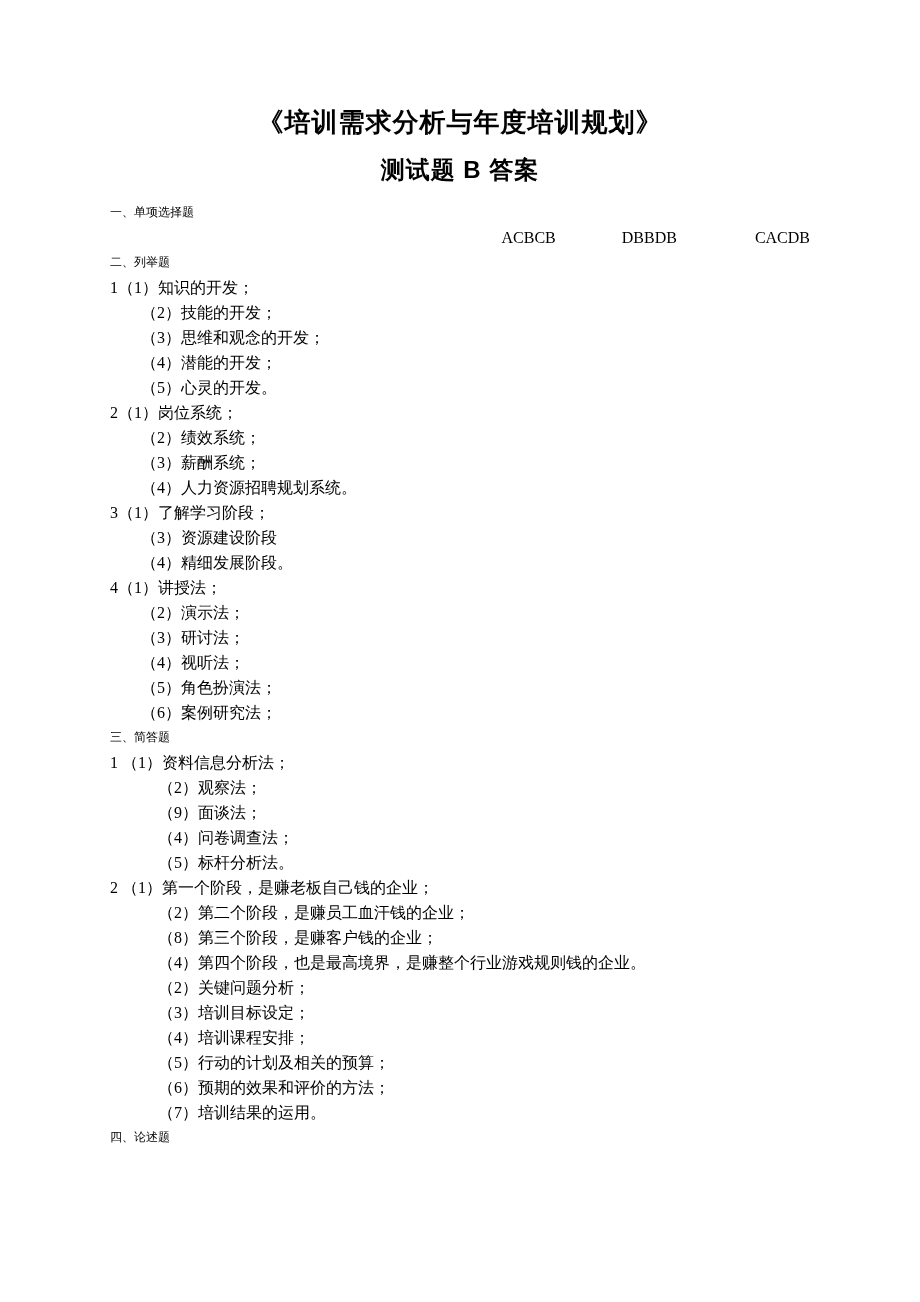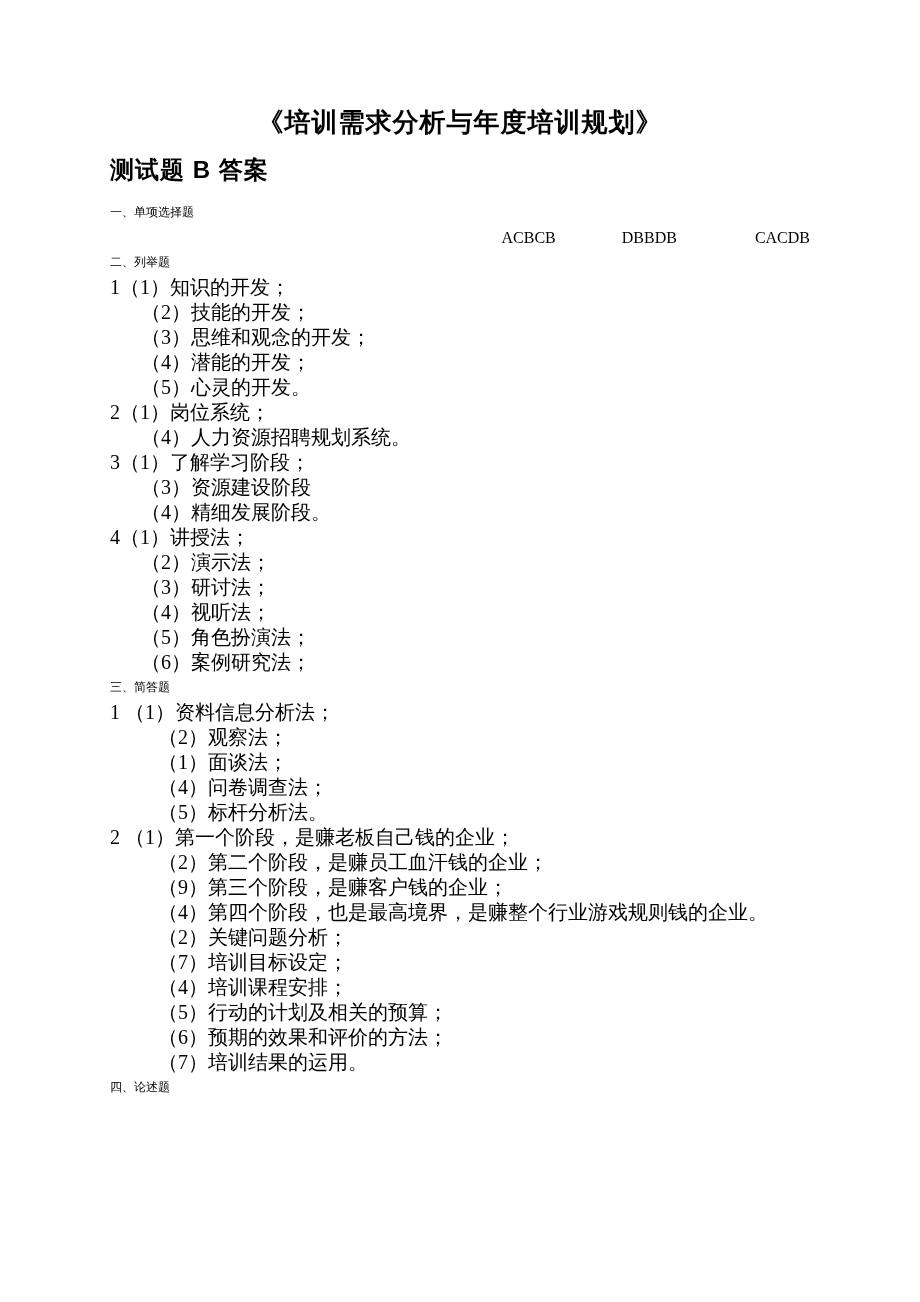--- a/index.html
+++ b/index.html
@@ -23,40 +23,41 @@
       font-size: 26px;
       font-weight: bold;
       text-align: center;
       margin-bottom: 14px;
       letter-spacing: 1px;
     }
     .title-sub {
       font-family: "SimHei", "黑体", sans-serif;
       font-size: 24px;
       font-weight: bold;
+      text-align: center;
       margin-bottom: 14px;
       letter-spacing: 1px;
     }
     .section-heading {
       font-size: 12px;
       line-height: 25px;
     }
     .answer-row {
       font-size: 16px;
       line-height: 25px;
       padding-left: 42px;
       text-align: right;
     }
     .answer-row span {
       display: inline-block;
     }
     .gap-med { margin-right: 62px; }
     .gap-large { margin-right: 74px; }
     .item-line {
-      font-size: 20px;
+      font-size: 16px;
       line-height: 25px;
     }
     .indent-1 { padding-left: 0; }
     .indent-2 { padding-left: 31px; }
     .indent-3 { padding-left: 48px; }
   </style>
 </head>
 <body>
 
 <div class="page">
@@ -73,48 +74,50 @@
 
   <div class="section-heading">二、列举题</div>
 
   <div class="item-line indent-1">1（1）知识的开发；</div>
   <div class="item-line indent-2">（2）技能的开发；</div>
   <div class="item-line indent-2">（3）思维和观念的开发；</div>
   <div class="item-line indent-2">（4）潜能的开发；</div>
   <div class="item-line indent-2">（5）心灵的开发。</div>
 
   <div class="item-line indent-1">2（1）岗位系统；</div>
+  <div class="item-line indent-2">（2）绩效系统；</div>
+  <div class="item-line indent-2">（3）薪酬系统；</div>
   <div class="item-line indent-2">（4）人力资源招聘规划系统。</div>
 
   <div class="item-line indent-1">3（1）了解学习阶段；</div>
   <div class="item-line indent-2">（3）资源建设阶段</div>
   <div class="item-line indent-2">（4）精细发展阶段。</div>
 
   <div class="item-line indent-1">4（1）讲授法；</div>
   <div class="item-line indent-2">（2）演示法；</div>
   <div class="item-line indent-2">（3）研讨法；</div>
   <div class="item-line indent-2">（4）视听法；</div>
   <div class="item-line indent-2">（5）角色扮演法；</div>
   <div class="item-line indent-2">（6）案例研究法；</div>
 
   <div class="section-heading">三、简答题</div>
 
   <div class="item-line indent-1">1 （1）资料信息分析法；</div>
   <div class="item-line indent-3">（2）观察法；</div>
-  <div class="item-line indent-3">（1）面谈法；</div>
+  <div class="item-line indent-3">（9）面谈法；</div>
   <div class="item-line indent-3">（4）问卷调查法；</div>
   <div class="item-line indent-3">（5）标杆分析法。</div>
 
   <div class="item-line indent-1">2 （1）第一个阶段，是赚老板自己钱的企业；</div>
   <div class="item-line indent-3">（2）第二个阶段，是赚员工血汗钱的企业；</div>
-  <div class="item-line indent-3">（9）第三个阶段，是赚客户钱的企业；</div>
+  <div class="item-line indent-3">（8）第三个阶段，是赚客户钱的企业；</div>
   <div class="item-line indent-3">（4）第四个阶段，也是最高境界，是赚整个行业游戏规则钱的企业。</div>
 
   <div class="item-line indent-3">（2）关键问题分析；</div>
-  <div class="item-line indent-3">（7）培训目标设定；</div>
+  <div class="item-line indent-3">（3）培训目标设定；</div>
   <div class="item-line indent-3">（4）培训课程安排；</div>
   <div class="item-line indent-3">（5）行动的计划及相关的预算；</div>
   <div class="item-line indent-3">（6）预期的效果和评价的方法；</div>
   <div class="item-line indent-3">（7）培训结果的运用。</div>
 
   <div class="section-heading">四、论述题</div>
 
 </div>
 
 </body></html>

